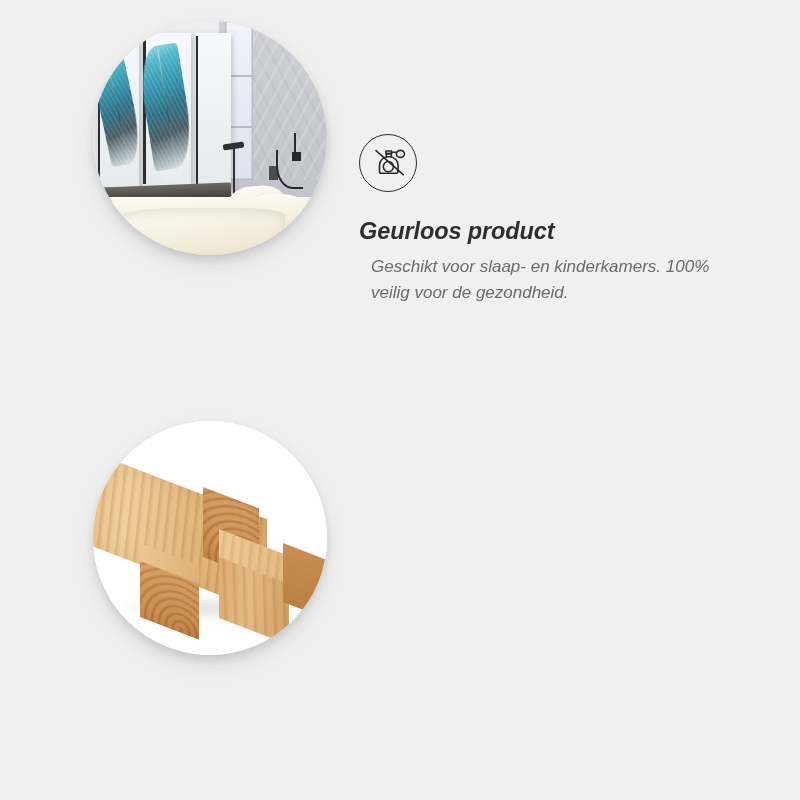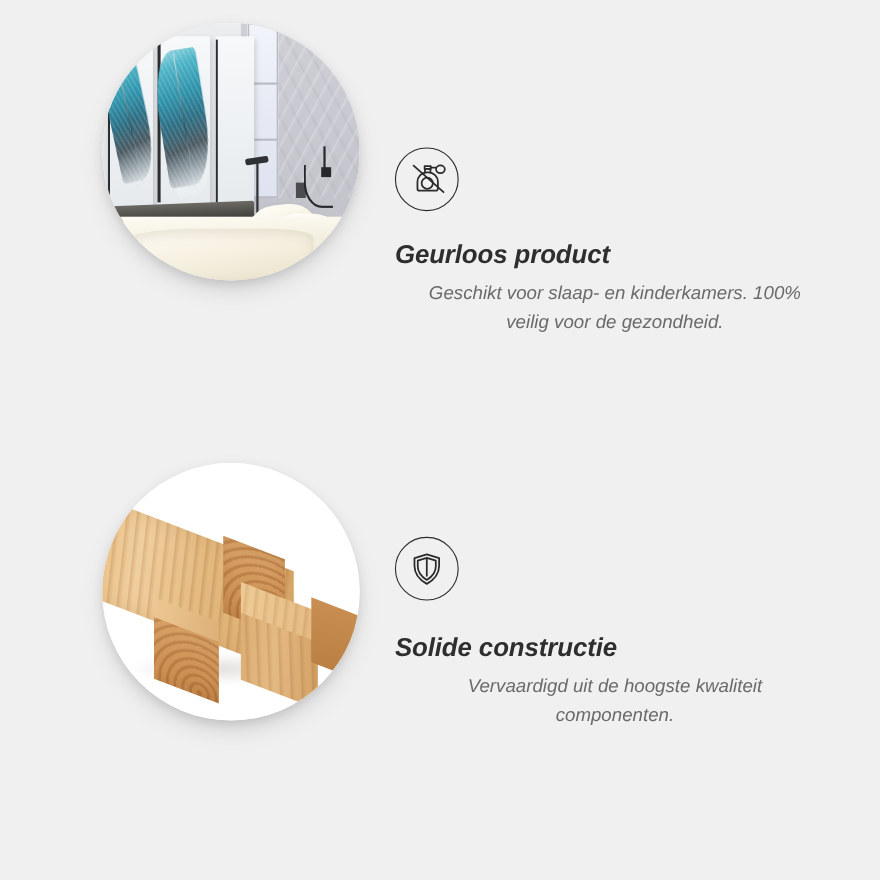--- a/index.html
+++ b/index.html
@@ -457,21 +457,20 @@
     color: #2e2e2e;
     letter-spacing: -0.1px;
     line-height: 1.2;
   }
   .feature-desc {
     margin: 12px;
     font-size: 17px;
     color: #6a6a6a;
     line-height: 1.53;
     max-width: 390px;
-    text-align: center;
   }
 
   
   .block-1 .text-col { top: 134px; }
   .block-1 .feature-title { margin-top: 25px; }
   .block-1 .feature-desc  { margin-top: 9px; }
 
   .block-2 .text-col { top: 88px; }
   .block-2 .feature-title { margin-top: 28px; }
   .block-2 .feature-desc  { margin-top: 9px; }
@@ -559,29 +558,15 @@
           <div class="wood beam-end"></div>
           <div class="wood blk3-top"></div>
           <div class="wood blk3-front"></div>
           <div class="wood blk3-end"></div>
           <div class="wood blk2-top"></div>
           <div class="wood blk2-end"></div>
         </div>
       </div>
     </div>
 
-    <div class="text-col">
-      <span class="icon-badge">
-        <svg width="56" height="56" viewBox="0 0 56 56" fill="none" stroke="#2b2b2b" stroke-width="1.6" stroke-linecap="round" stroke-linejoin="round">
-
-          <path d="M28 41.8 C20.6 37.7 16.8 32.4 16.8 25.6 V18.4 L28 15.0 L39.2 18.4 V25.6 C39.2 32.4 35.4 37.7 28 41.8 Z"></path>
-
-          <path d="M28 38.2 C22.6 35.0 19.8 31.0 19.8 25.8 V20.6 L28 18.1 L36.2 20.6 V25.8 C36.2 31.0 33.4 35.0 28 38.2 Z"></path>
-
-          <path d="M28 19.6 V34.5"></path>
-        </svg>
-      </span>
-      <h2 class="feature-title">Solide constructie</h2>
-      <p class="feature-desc">Vervaardigd uit de hoogste kwaliteit componenten.</p>
-    </div>
   </section>
 
 </div>
 
 </body></html>

